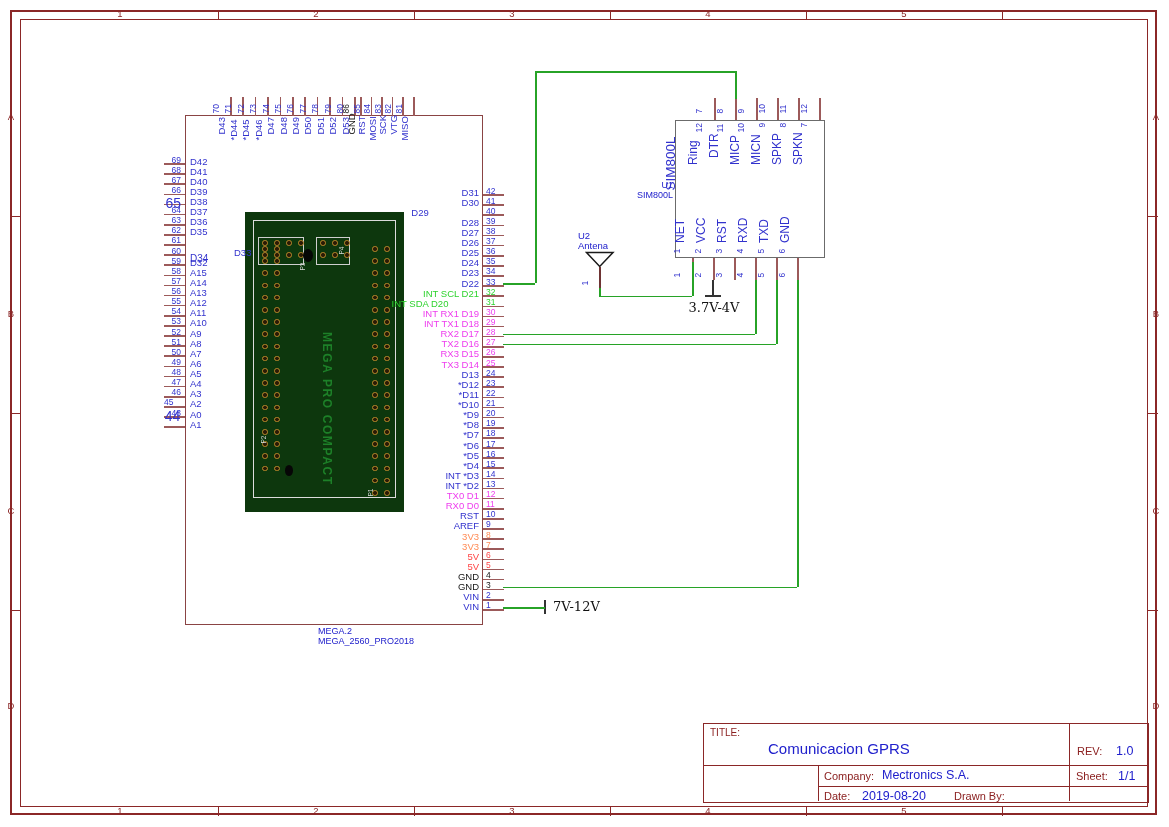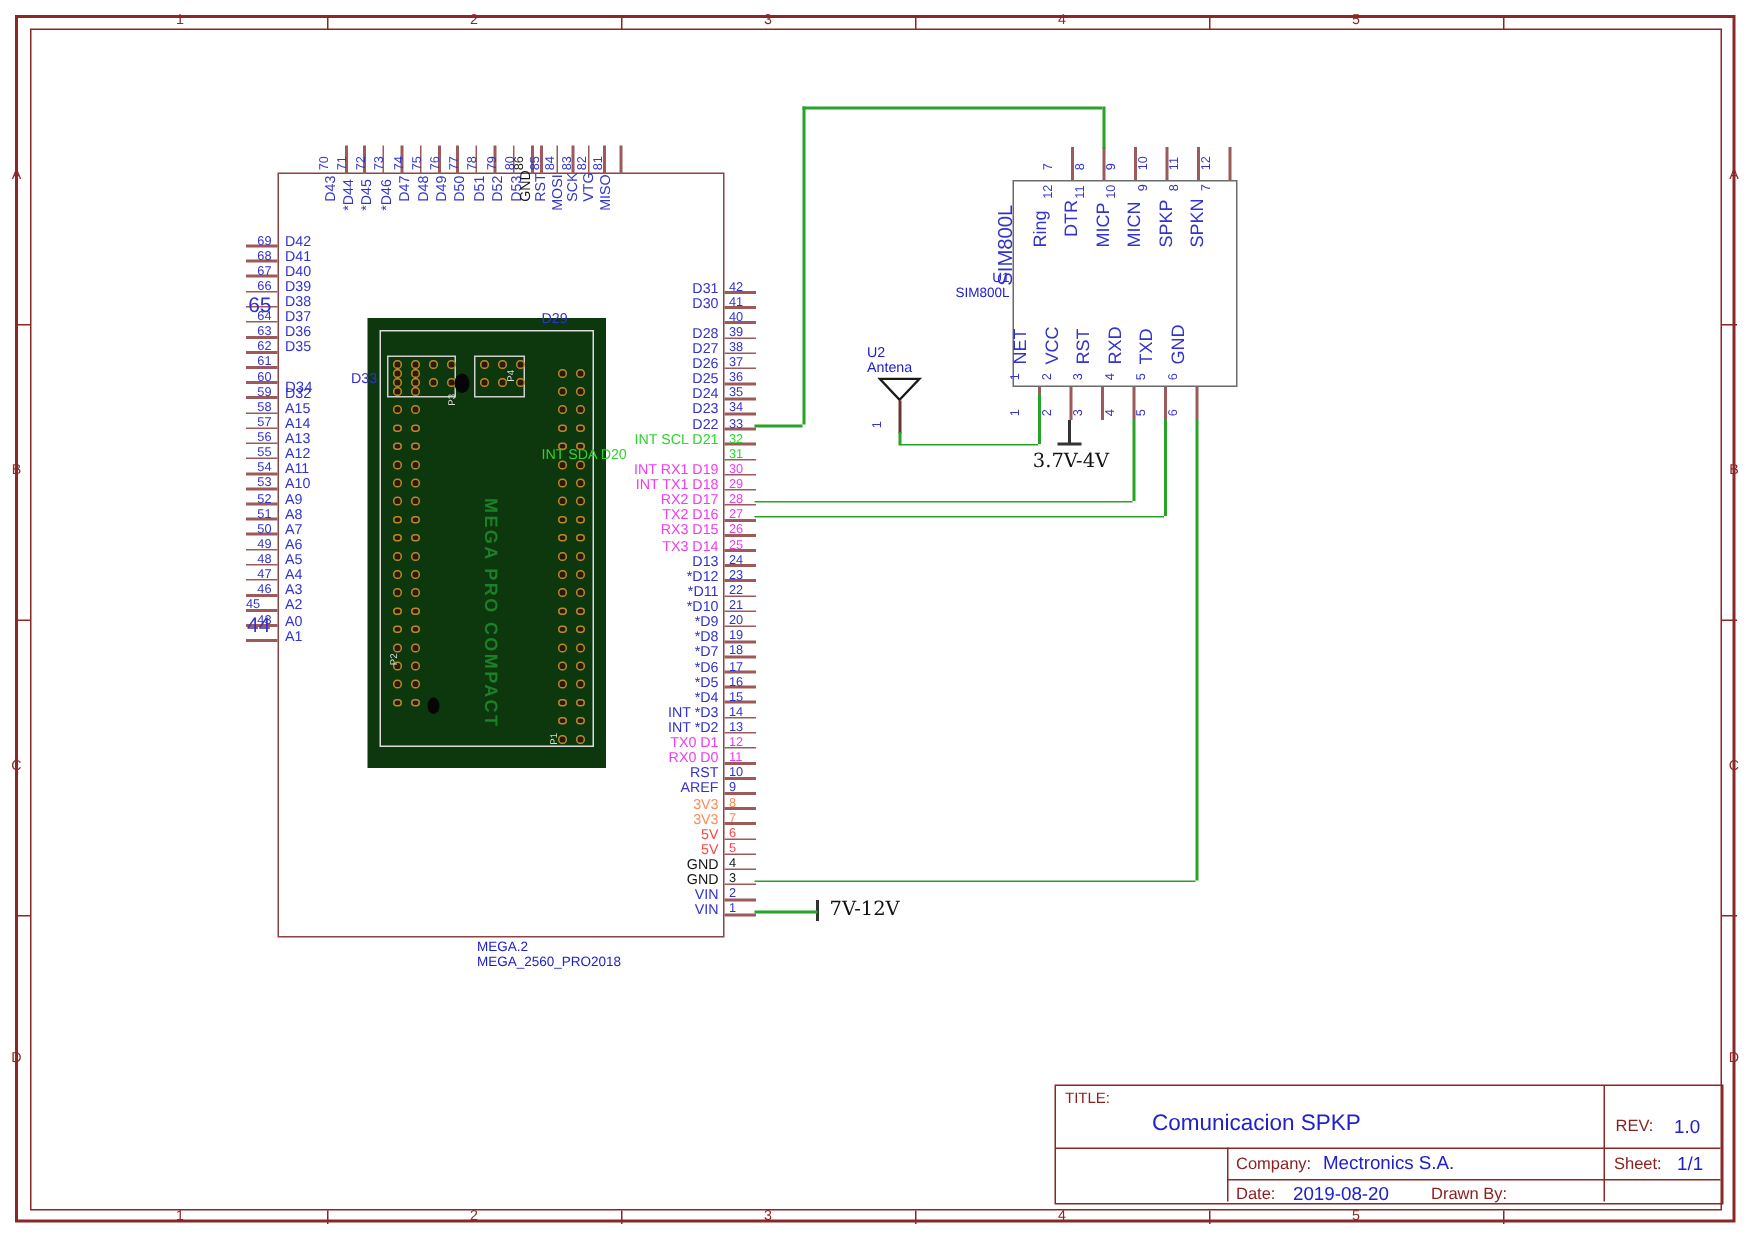--- a/index.html
+++ b/index.html
@@ -161,21 +161,21 @@
 
   <div class="flagbar" style="left:544.4px;top:600px;width:1.8px;height:13.5px;"></div>
   <div class="serifTxt" style="left:553px;top:599px;font-size:13px;">7V-12V</div>
 
   <div style="left:703px;top:723px;width:446px;height:80px;border:1.6px solid #8b2727;">
     <div class="tbl" style="left:0;top:41px;width:443px;height:1.4px;"></div>
     <div class="tbl" style="left:114px;top:62px;width:329px;height:1.4px;"></div>
     <div class="tbl" style="left:365px;top:0;width:1.4px;height:77px;"></div>
     <div class="tbl" style="left:114px;top:41px;width:1.4px;height:36px;"></div>
     <div class="tbtext" style="left:6px;top:3px;font-size:10px;">TITLE:</div>
-    <div class="tbval" style="left:64px;top:16px;font-size:15px;">Comunicacion SPKP</div>
+    <div class="tbval" style="left:64px;top:16px;font-size:15px;">Comunicacion GPRS</div>
     <div class="tbtext" style="left:373px;top:21px;font-size:11px;">REV:</div>
     <div class="tbval" style="left:412px;top:20px;font-size:12.5px;">1.0</div>
     <div class="tbtext" style="left:120px;top:46px;font-size:11px;">Company:</div>
     <div class="tbval" style="left:178px;top:44px;font-size:12.5px;">Mectronics S.A.</div>
     <div class="tbtext" style="left:372px;top:46px;font-size:11px;">Sheet:</div>
     <div class="tbval" style="left:414px;top:45px;font-size:12.5px;">1/1</div>
     <div class="tbtext" style="left:120px;top:66px;font-size:11px;">Date:</div>
     <div class="tbval" style="left:158px;top:64.5px;font-size:12.5px;">2019-08-20</div>
     <div class="tbtext" style="left:250px;top:66px;font-size:11px;">Drawn By:</div>
   </div>
@@ -296,21 +296,21 @@
     <div style="left: 164px; top: 408px; width: 17px; text-align: center; font-size: 14px; color: rgb(50, 50, 205); white-space: nowrap;">44</div>
     <div style="left: 190px; top: 418.62px; font-size: 9.5px; color: rgb(50, 50, 205); white-space: nowrap;">A1</div>
     <div style="left: 482.5px; top: 194.2px; width: 21px; height: 1.6px; background: rgb(156, 90, 90);"></div>
     <div style="left: 486px; top: 185.5px; width: 17px; font-size: 8.5px; color: rgb(50, 50, 205); white-space: nowrap;">42</div>
     <div style="left: 361px; top: 186.5px; width: 118px; text-align: right; font-size: 9.5px; color: rgb(50, 50, 205); white-space: nowrap;">D31</div>
     <div style="left: 482.5px; top: 204.32px; width: 21px; height: 1.6px; background: rgb(156, 90, 90);"></div>
     <div style="left: 486px; top: 195.62px; width: 17px; font-size: 8.5px; color: rgb(50, 50, 205); white-space: nowrap;">41</div>
     <div style="left: 361px; top: 196.62px; width: 118px; text-align: right; font-size: 9.5px; color: rgb(50, 50, 205); white-space: nowrap;">D30</div>
     <div style="left: 482.5px; top: 214.44px; width: 21px; height: 1.6px; background: rgb(156, 90, 90);"></div>
     <div style="left: 486px; top: 205.74px; width: 17px; font-size: 8.5px; color: rgb(50, 50, 205); white-space: nowrap;">40</div>
-    <div style="left: 361px; top: 206.74px; width: 118px; text-align: left; font-size: 9.5px; color: rgb(50, 50, 205); white-space: nowrap;">D29</div>
+    <div style="left: 361px; top: 206.74px; width: 118px; text-align: center; font-size: 9.5px; color: rgb(50, 50, 205); white-space: nowrap;">D29</div>
     <div style="left: 482.5px; top: 224.56px; width: 21px; height: 1.6px; background: rgb(156, 90, 90);"></div>
     <div style="left: 486px; top: 215.86px; width: 17px; font-size: 8.5px; color: rgb(50, 50, 205); white-space: nowrap;">39</div>
     <div style="left: 361px; top: 216.86px; width: 118px; text-align: right; font-size: 9.5px; color: rgb(50, 50, 205); white-space: nowrap;">D28</div>
     <div style="left: 482.5px; top: 234.68px; width: 21px; height: 1.6px; background: rgb(156, 90, 90);"></div>
     <div style="left: 486px; top: 225.98px; width: 17px; font-size: 8.5px; color: rgb(50, 50, 205); white-space: nowrap;">38</div>
     <div style="left: 361px; top: 226.98px; width: 118px; text-align: right; font-size: 9.5px; color: rgb(50, 50, 205); white-space: nowrap;">D27</div>
     <div style="left: 482.5px; top: 244.8px; width: 21px; height: 1.6px; background: rgb(156, 90, 90);"></div>
     <div style="left: 486px; top: 236.1px; width: 17px; font-size: 8.5px; color: rgb(50, 50, 205); white-space: nowrap;">37</div>
     <div style="left: 361px; top: 237.1px; width: 118px; text-align: right; font-size: 9.5px; color: rgb(50, 50, 205); white-space: nowrap;">D26</div>
     <div style="left: 482.5px; top: 254.92px; width: 21px; height: 1.6px; background: rgb(156, 90, 90);"></div>
@@ -323,21 +323,21 @@
     <div style="left: 486px; top: 266.46px; width: 17px; font-size: 8.5px; color: rgb(50, 50, 205); white-space: nowrap;">34</div>
     <div style="left: 361px; top: 267.46px; width: 118px; text-align: right; font-size: 9.5px; color: rgb(50, 50, 205); white-space: nowrap;">D23</div>
     <div style="left: 482.5px; top: 285.28px; width: 21px; height: 1.6px; background: rgb(156, 90, 90);"></div>
     <div style="left: 486px; top: 276.58px; width: 17px; font-size: 8.5px; color: rgb(50, 50, 205); white-space: nowrap;">33</div>
     <div style="left: 361px; top: 277.58px; width: 118px; text-align: right; font-size: 9.5px; color: rgb(50, 50, 205); white-space: nowrap;">D22</div>
     <div style="left: 482.5px; top: 295.4px; width: 21px; height: 1.6px; background: rgb(156, 90, 90);"></div>
     <div style="left: 486px; top: 286.7px; width: 17px; font-size: 8.5px; color: rgb(46, 211, 46); white-space: nowrap;">32</div>
     <div style="left: 361px; top: 287.7px; width: 118px; text-align: right; font-size: 9.5px; color: rgb(46, 211, 46); white-space: nowrap;">INT SCL D21</div>
     <div style="left: 482.5px; top: 305.52px; width: 21px; height: 1.6px; background: rgb(156, 90, 90);"></div>
     <div style="left: 486px; top: 296.82px; width: 17px; font-size: 8.5px; color: rgb(46, 211, 46); white-space: nowrap;">31</div>
-    <div style="left: 361px; top: 297.82px; width: 118px; text-align: left; font-size: 9.5px; color: rgb(46, 211, 46); white-space: nowrap;">INT SDA D20</div>
+    <div style="left: 361px; top: 297.82px; width: 118px; text-align: center; font-size: 9.5px; color: rgb(46, 211, 46); white-space: nowrap;">INT SDA D20</div>
     <div style="left: 482.5px; top: 315.64px; width: 21px; height: 1.6px; background: rgb(156, 90, 90);"></div>
     <div style="left: 486px; top: 306.94px; width: 17px; font-size: 8.5px; color: rgb(238, 61, 238); white-space: nowrap;">30</div>
     <div style="left: 361px; top: 307.94px; width: 118px; text-align: right; font-size: 9.5px; color: rgb(238, 61, 238); white-space: nowrap;">INT RX1 D19</div>
     <div style="left: 482.5px; top: 325.76px; width: 21px; height: 1.6px; background: rgb(156, 90, 90);"></div>
     <div style="left: 486px; top: 317.06px; width: 17px; font-size: 8.5px; color: rgb(238, 61, 238); white-space: nowrap;">29</div>
     <div style="left: 361px; top: 318.06px; width: 118px; text-align: right; font-size: 9.5px; color: rgb(238, 61, 238); white-space: nowrap;">INT TX1 D18</div>
     <div style="left: 482.5px; top: 335.88px; width: 21px; height: 1.6px; background: rgb(156, 90, 90);"></div>
     <div style="left: 486px; top: 327.18px; width: 17px; font-size: 8.5px; color: rgb(238, 61, 238); white-space: nowrap;">28</div>
     <div style="left: 361px; top: 328.18px; width: 118px; text-align: right; font-size: 9.5px; color: rgb(238, 61, 238); white-space: nowrap;">RX2 D17</div>
     <div style="left: 482.5px; top: 346px; width: 21px; height: 1.6px; background: rgb(156, 90, 90);"></div>

